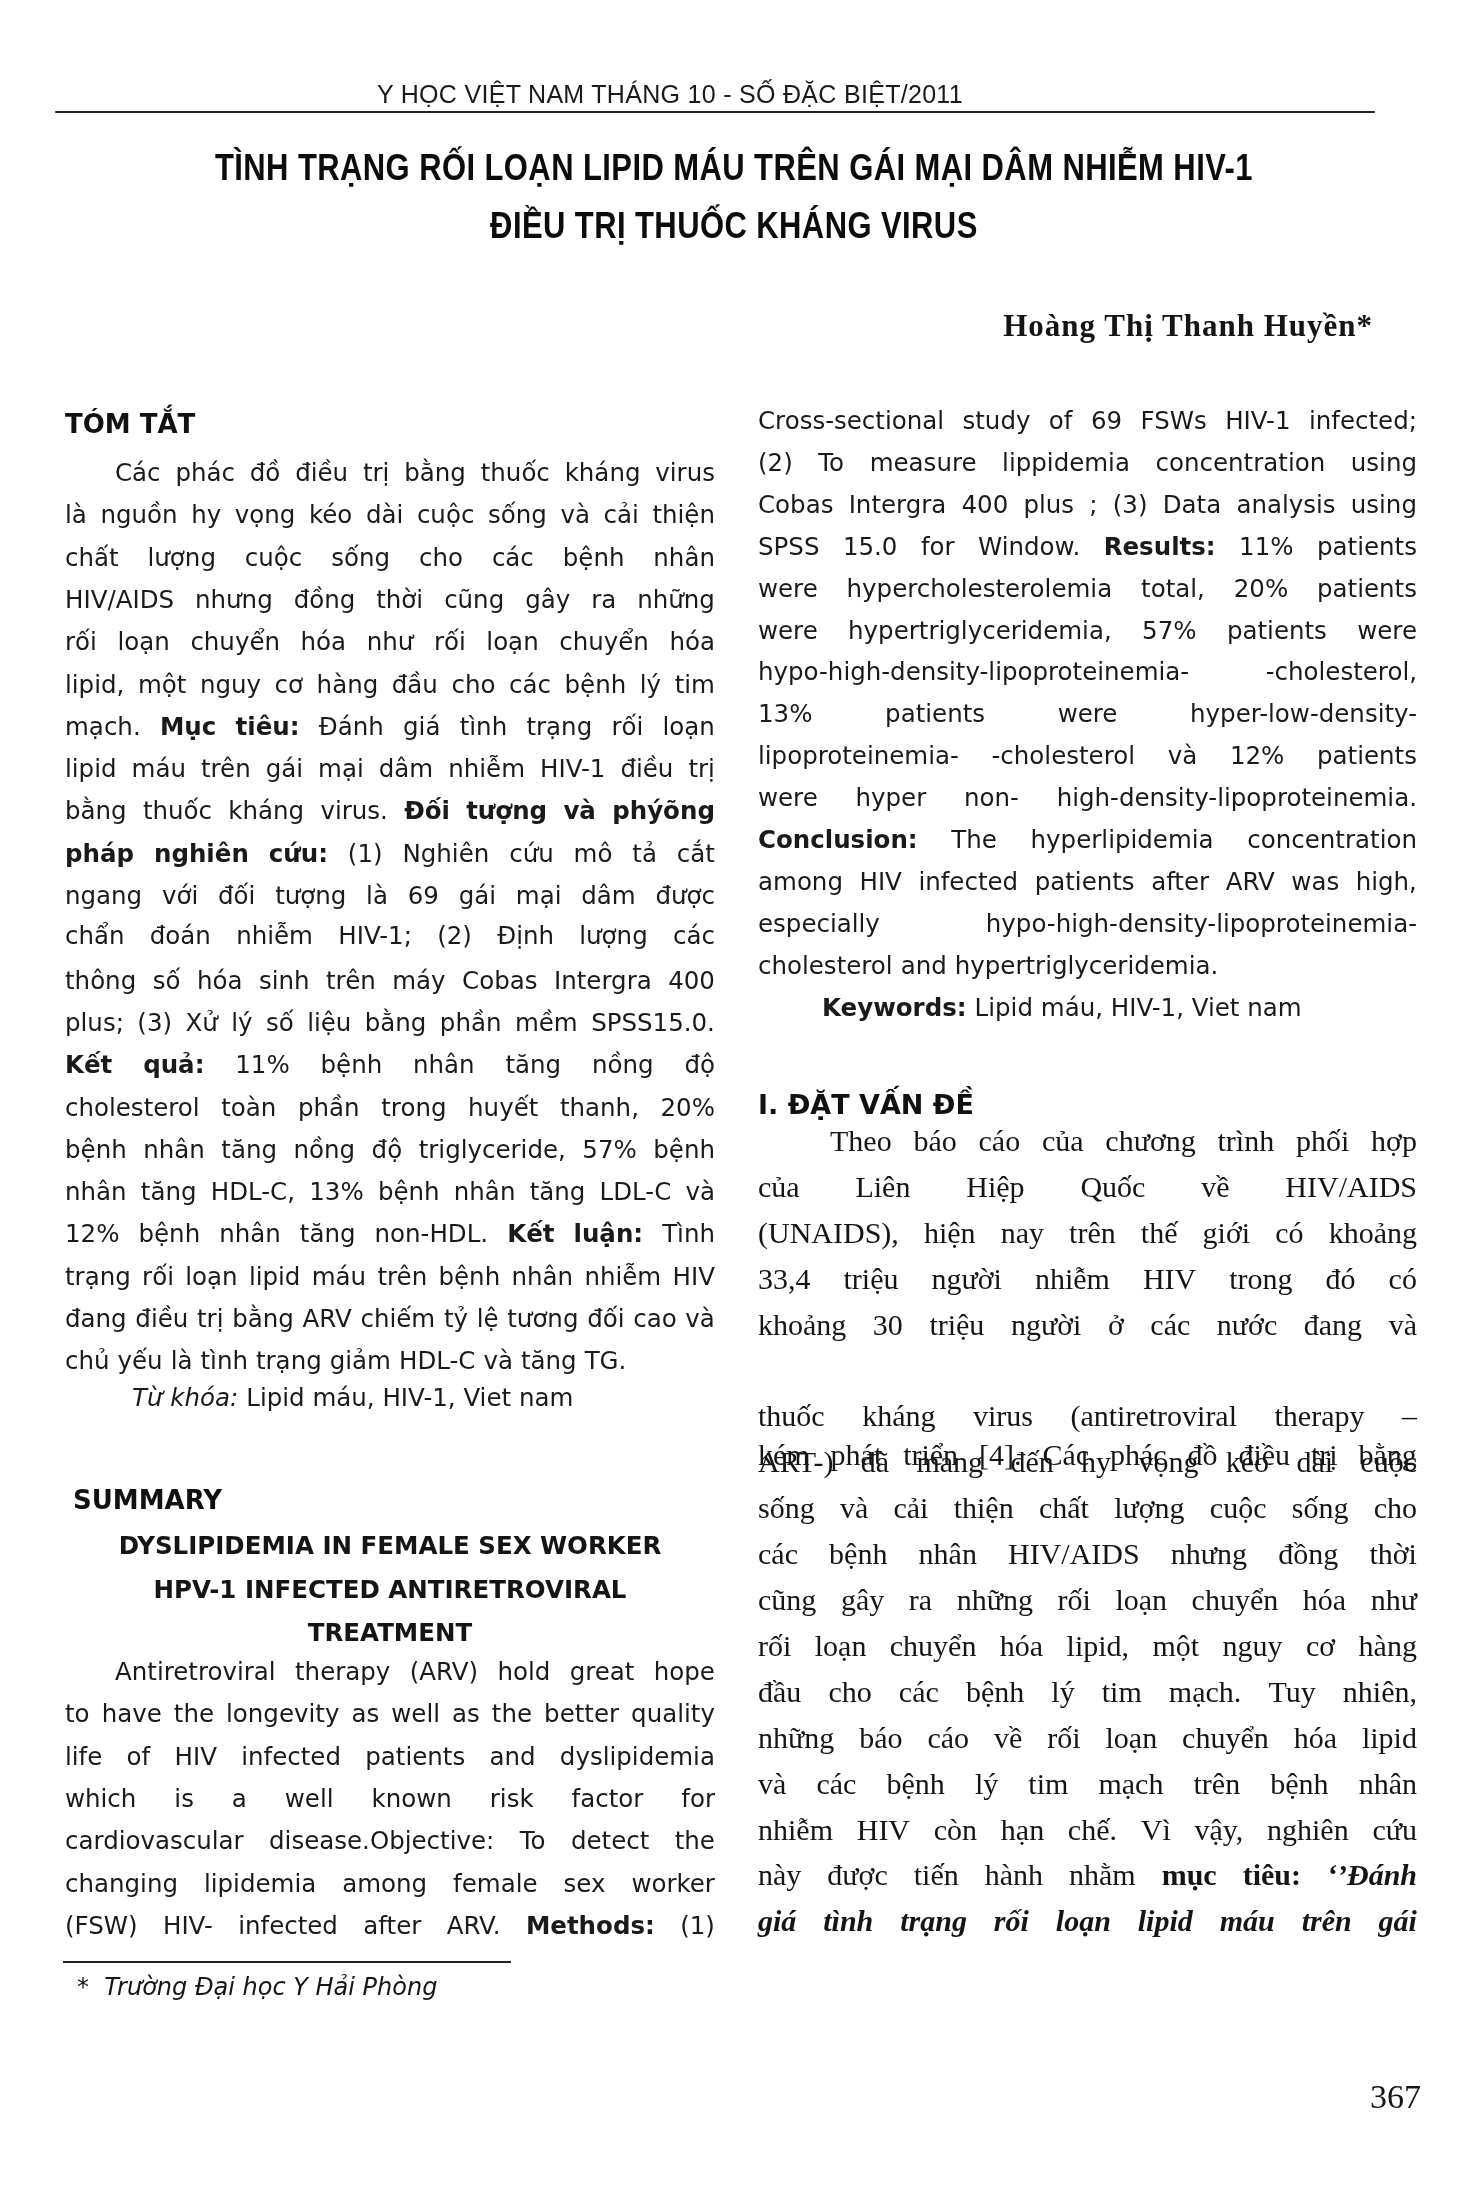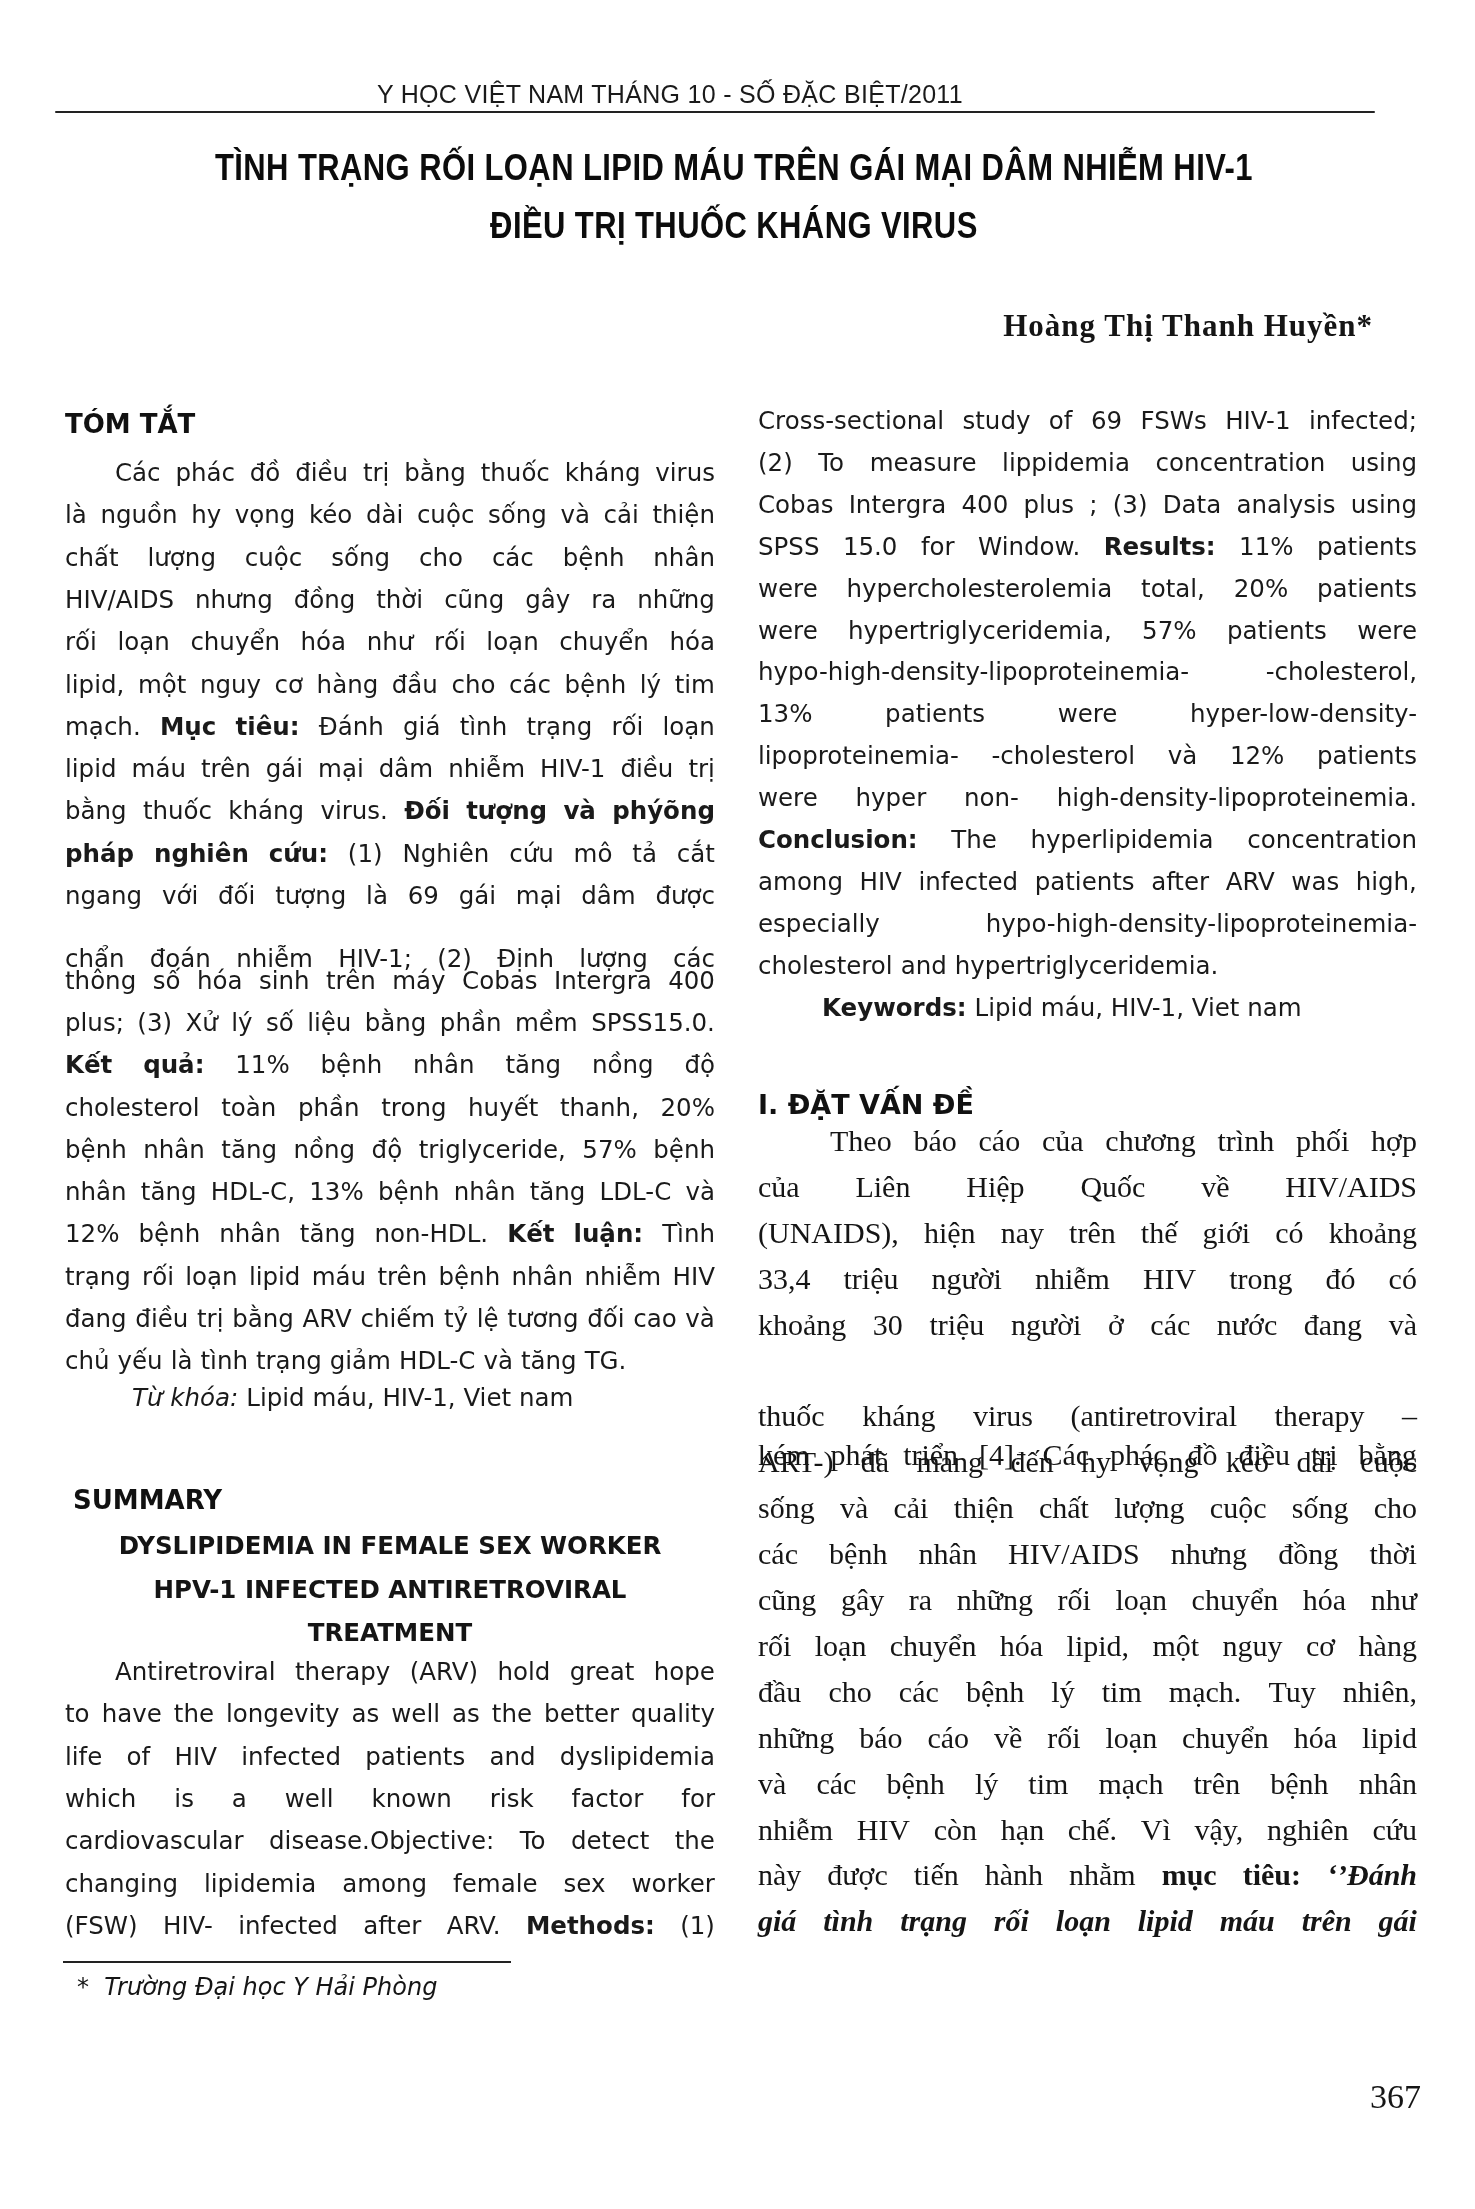--- a/index.html
+++ b/index.html
@@ -150,21 +150,21 @@
       <span>với</span>
       <span>đối</span>
       <span>tượng</span>
       <span>là</span>
       <span>69</span>
       <span>gái</span>
       <span>mại</span>
       <span>dâm</span>
       <span>được</span>
     </div>
-    <div class="abs col-line" style="left: 65px; width: 650px; top: 944px;">
+    <div class="abs col-line" style="left: 65px; width: 650px; top: 921px;">
       <span>chẩn</span>
       <span>đoán</span>
       <span>nhiễm</span>
       <span>HIV-1;</span>
       <span>(2)</span>
       <span>Định</span>
       <span>lượng</span>
       <span>các</span>
     </div>
     <div class="abs col-line" style="left: 65px; width: 650px; top: 965.6px;">

